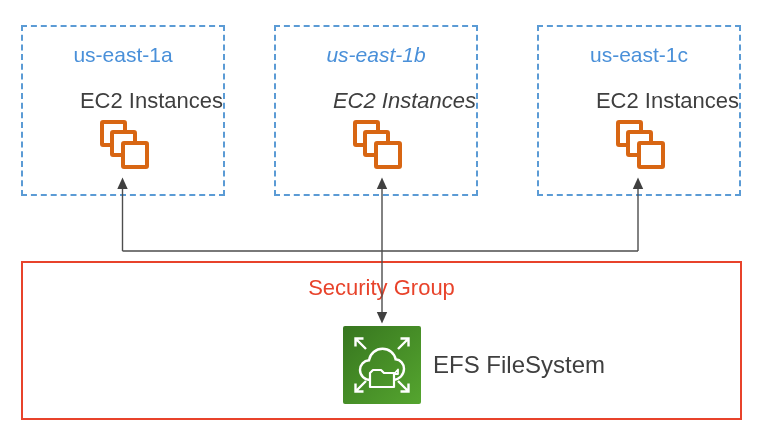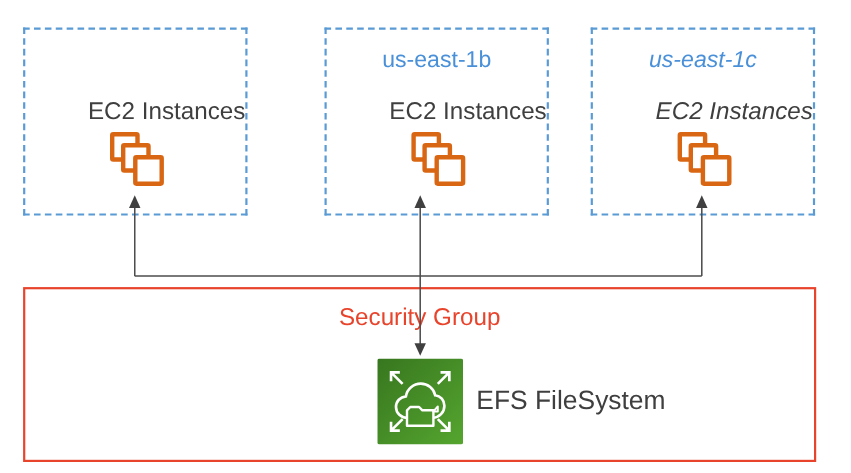--- a/index.html
+++ b/index.html
@@ -3,22 +3,22 @@
 <meta charset="utf-8">
 <style>
   html,body{margin:0;padding:0;background:#fff;}
   body{font-family:"Liberation Sans",sans-serif;}
   .canvas{position:relative;width:774px;height:430px;background:#ffffff;overflow:hidden;}
 
   
   .az-box{position:absolute;top:25px;width:204px;height:171px;box-sizing:border-box;
           border:2px dashed #5B9BD5;background:#ffffff;}
   .az-box.b1{left:21px;}
-  .az-box.b2{left:295px;}
-  .az-box.b3{left:537px;font-style:italic;}
+  .az-box.b2{left:274px;font-style:italic;}
+  .az-box.b3{left:537px;}
   .az-name{position:absolute;top:16px;left:0;width:100%;text-align:center;
            font-size:21px;color:#4A90D9;}
   .ec2-label{position:absolute;top:61px;left:0;width:100%;text-align:right;
              font-size:22px;color:#3F3F3F;}
 
   
   .ec2-icon{position:absolute;left:77px;top:93px;width:49px;height:49px;}
   .ec2-icon .sq{position:absolute;width:27px;height:27px;box-sizing:border-box;
                 background:#fff;border:4px solid #D86613;border-radius:3px;}
   .ec2-icon .sq.s1{left:0;top:0;}
@@ -37,20 +37,21 @@
 
   
   .overlay{position:absolute;left:0;top:0;width:774px;height:430px;z-index:5;pointer-events:none;}
 </style>
 </head>
 <body>
 
 <div class="canvas">
 
   <div class="az-box b1">
+    <div class="az-name">us-east-1a</div>
     <div class="ec2-label">EC2 Instances</div>
     <div class="ec2-icon">
       <div class="sq s1"></div>
         <div class="sq s2"></div>
         <div class="sq s3"></div>
     </div>
   </div>
 
   <div class="az-box b2">
     <div class="az-name">us-east-1b</div>

